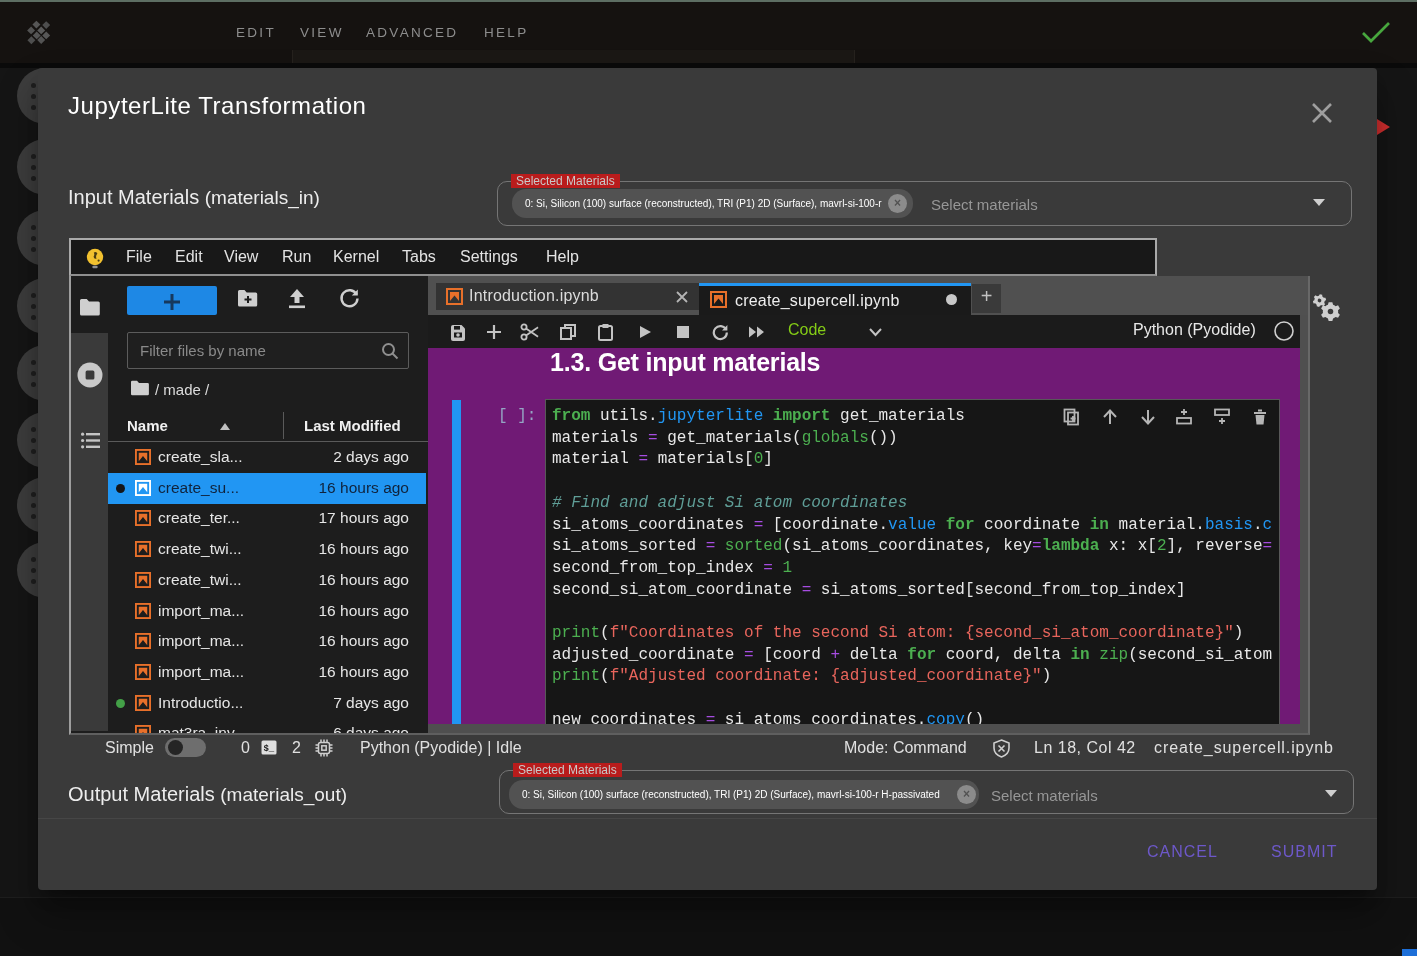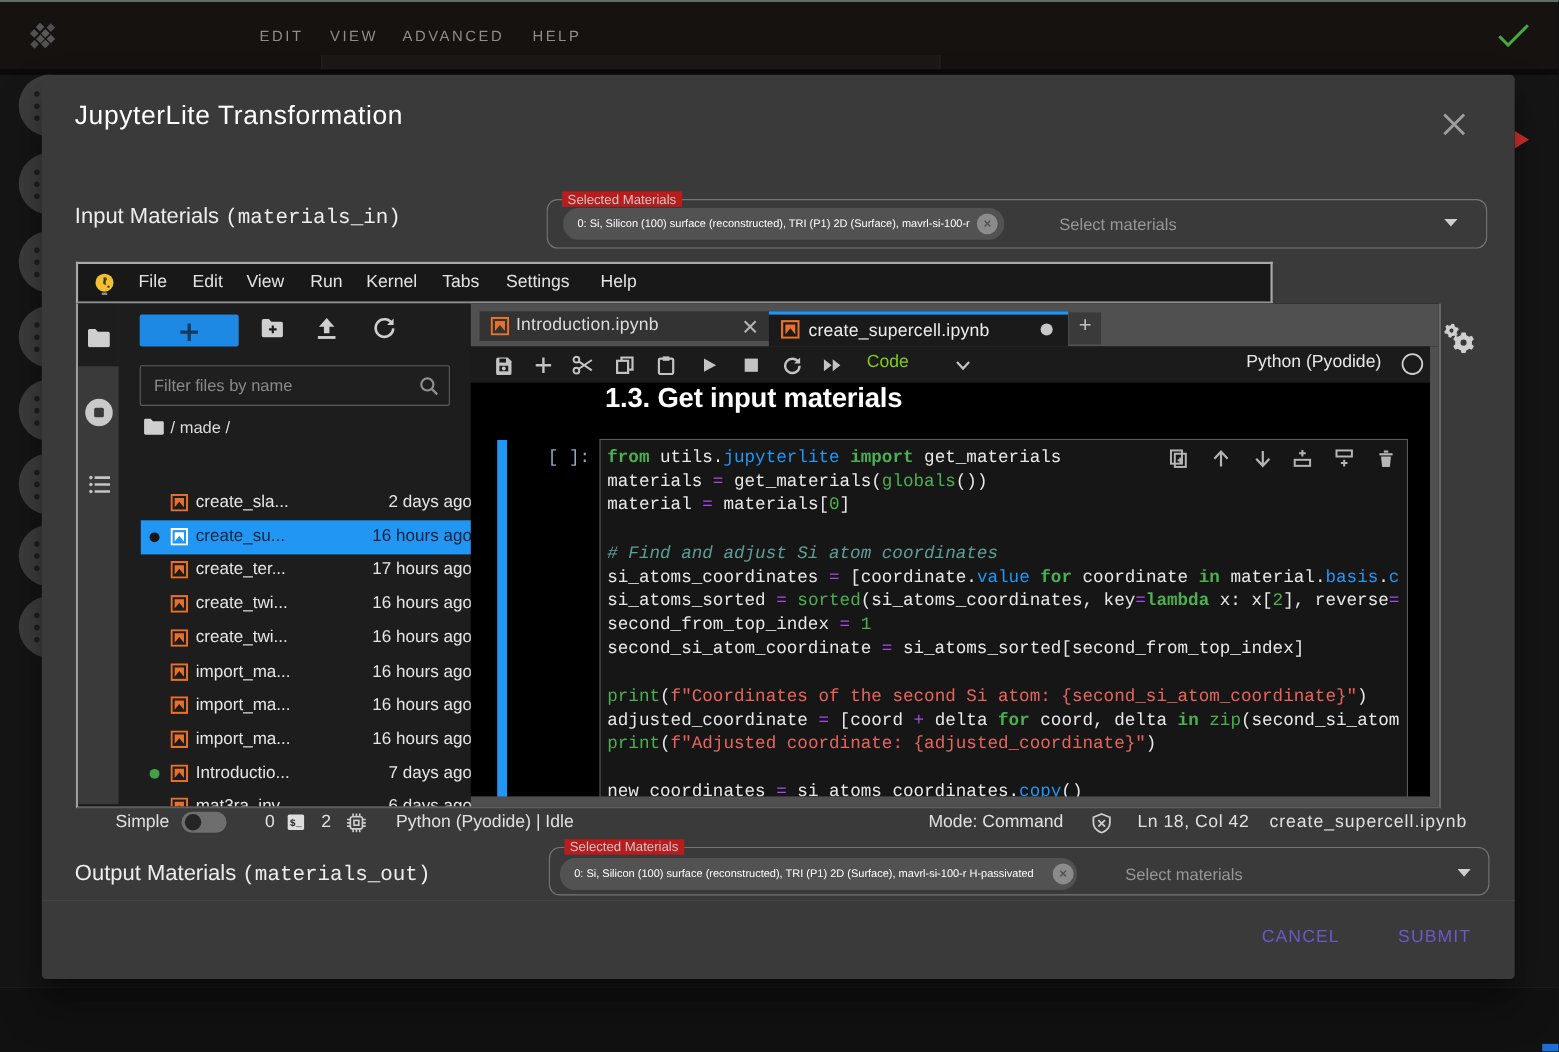--- a/index.html
+++ b/index.html
@@ -13,51 +13,51 @@
   .dragcirc { position:absolute; left:17px; width:56px; height:56px; border-radius:50%; background:#3d3d3d; }
   .dots { position:absolute; left:31px; width:5px; }
   .dots i { display:block; width:5px; height:5px; border-radius:50%; background:#1f1f1f; margin-bottom:6px; }
   
   #bstrip { left:0; top:897px; width:1417px; height:59px; background:#111111; border-top:1px solid #1e1e1e; }
   
   #modal { left:38px; top:68px; width:1339px; height:822px; background:#3a3a3a; border-radius:4px; box-shadow:0 11px 15px -7px rgba(0,0,0,.4), 0 24px 38px 3px rgba(0,0,0,.28); }
   #mtitle { left:68px; top:92px; font-size:24px; color:#fff; font-weight:500; letter-spacing:.55px; }
   #mclose { left:1311px; top:102px; width:22px; height:22px; }
   .seclabel { color:#ededed; font-size:20px; }
-  .seclabel .mono { font-family:Liberation Mono, monospace; font-size:19px;text-align:center; }
+  .seclabel .mono { font-family:Liberation Sans, sans-serif; font-size:19px;text-align:center; }
   
   .fset { border:1px solid #757575; border-radius:10px; }
   .fset .legend { position:absolute; top:-8px; left:13px; background:#b91c1c; padding:0 5px; font-size:12px; color:#c9c9c9; }
   .chip { position:absolute; background:#525252; border-radius:14px; color:#fff; font-size:10px; }
   .chipx { position:absolute; border-radius:50%; background:#8b8b8b; color:#525252; text-align:center; }
-  .selmat { position:absolute; color:#979797; font-size:15px;margin-left:32px; }
+  .selmat { position:absolute; color:#979797; font-size:15px; }
   .caret { position:absolute; width:0; height:0; border-left:6px solid transparent; border-right:6px solid transparent; border-top:7px solid #cfcfcf; }
   
   #jmenu { left:69px; top:238px; width:1088px; height:38px; background:#181818; border:2px solid #a9a9a9; border-bottom:2px solid #8f8f8f; }
   #jmenu .jm { position:absolute; top:0; height:34px; line-height:34px; color:#e3e3e3; font-size:16px; }
   #jdock { left:69px; top:276px; width:1241px; height:459px; background:#1d1d1d; border-left:2px solid #9e9e9e; border-right:2px solid #686868; border-bottom:2px solid #5f5f5f; overflow:hidden; }
   
   #lstrip { left:0; top:0; width:37px; height:455px; background:#3a3a3a; }
   #lstripactive { left:0; top:0; width:37px; height:57px; background:#1d1d1d; }
   #fbrowser { left:37px; top:0; width:320px; height:455px; background:#1d1d1d; }
   #newbtn { position:absolute; left:56px; top:10px; width:90px; height:29px; background:#1e88e5; border-radius:2px; }
   #searchbox { position:absolute; left:56px; top:56px; width:282px; height:37px; background:#1f1f1f; border:1px solid #5c5c5c; border-radius:2px; color:#8a8a8a; font-size:15px; line-height:35px; padding-left:12px; }
   #crumb { position:absolute; left:59px; top:105px; color:#dcdcdc; font-size:15px; }
   #fhead { position:absolute; left:37px; top:134px; width:320px; height:32px; border-bottom:1px solid #5a5a5a; color:#f0f0f0; font-size:15px; font-weight:700; }
-  .frow { position:absolute; left:0; width:318px; height:31px; color:#e6e6e6; font-size:15.5px;margin-left:20px; }
+  .frow { position:absolute; left:0; width:318px; height:31px; color:#e6e6e6; font-size:15.5px; }
   .frow .nm { position:absolute; left:50px; top:6px; }
   .frow .dt { position:absolute; right:17px; top:6px; }
   .frow.sel { background:#2196f3; color:#10233c; }
   
   #tabbar { left:357px; top:0; width:884px; height:39px; background:#505050; }
   .tab { position:absolute; top:7px; height:27px; background:#333333; color:#dcdcdc; font-size:16px; letter-spacing:.2px; }
   #tab2 { background:#1a1a1a; height:32px; border-top:3px solid #2196f3; color:#eeeeee; }
   #plusbtn { position:absolute; left:901px; top:8px; width:29px; height:29px; background:#3a3a3a; color:#c2c2c2; text-align:center; font-size:20px; line-height:24px; }
   #ntoolbar { left:357px; top:39px; width:872px; height:33px; background:#1b1b1b; }
-  #nbook { left:357px; top:72px; width:872px; height:378px; background:#000000; overflow:hidden; }
+  #nbook { left:357px; top:72px; width:872px; height:378px; background:#701a75; overflow:hidden; }
   #vscroll { left:1229px; top:39px; width:12px; height:420px; background:#4f4f4f; }
   #hscroll { left:357px; top:448px; width:872px; height:11px; background:#4f4f4f; }
   
   #mdhead { position:absolute; left:122px; top:0px; font-size:25px; letter-spacing:-0.2px; font-weight:700; color:#fff; }
   #cellbar { position:absolute; left:24px; top:52px; width:9px; height:326px; background:#2196f3; }
   #prompt { position:absolute; left:70px; top:59px; font-family:"Liberation Mono", monospace; font-size:16px; color:#95a5c4; }
   #editor { position:absolute; left:117px; top:51px; width:735px; height:327px; background:#161616; border:1px solid #585858; }
   #code { position:absolute; left:6px; top:6px; font-family:"Liberation Mono", monospace; font-size:16px; line-height:21.7px; white-space:pre; color:#e8e8e8; }
   .kw { color:#4caf50; font-weight:bold; }
   .bi { color:#4caf50; }
@@ -230,20 +230,28 @@
       <path d="M18.8,1.5 v6 h-6 z" fill="#cfcfcf"></path>
     </svg>
   <div class="abs" id="searchbox">Filter files by name<svg style="position:absolute;right:9px;top:9px" width="18" height="18" viewBox="0 0 18 18">
         <circle cx="7.5" cy="7.5" r="5.5" fill="none" stroke="#8f8f8f" stroke-width="2"></circle>
         <line x1="11.5" y1="11.5" x2="16.5" y2="16.5" stroke="#8f8f8f" stroke-width="2"></line>
       </svg></div>
   <svg class="abs" style="left:59px;top:104px" width="20" height="17" viewBox="0 0 20 17">
       <path d="M1,2 a1.3,1.3 0 0 1 1.3,-1.3 h4.7 l2,2.3 h8.6 a1.3,1.3 0 0 1 1.3,1.3 v9.6 a1.3,1.3 0 0 1 -1.3,1.3 h-15.3 a1.3,1.3 0 0 1 -1.3,-1.3 z" fill="#cfcfcf"></path>
     </svg>
   <div class="abs" id="crumb" style="left:84px">/ made /</div>
+  <div class="abs" id="fhead">
+    <span style="position:absolute;left:19px;top:7px">Name</span>
+    <svg style="position:absolute;left:111px;top:12px" width="12" height="9" viewBox="0 0 12 9">
+        <path d="M6,1 L11,8 H1 z" fill="#c0c0c0"></path>
+      </svg>
+    <span style="position:absolute;left:196px;top:7px">Last Modified</span>
+    <div style="position:absolute;left:175px;top:2px;width:1px;height:27px;background:#5a5a5a"></div>
+  </div>
   <div id="frows" style="position: absolute; left: 37px; top: 0px;">
       <div class="frow" style="top:166px">
         <svg style="position:absolute;left:27px;top:7px" width="16" height="16" viewBox="0 0 17 17">
           <rect x="1" y="1" width="15" height="15" fill="none" stroke="#e8702a" stroke-width="2"></rect>
           <path d="M4,4 h9 v9 h-9 z M4,13 L8.5,7.5 L13,13 z" fill="#e8702a" fill-rule="evenodd"></path>
         </svg>
         <span class="nm">create_sla...</span>
         <span class="dt">2 days ago</span>
       </div>
       <div class="frow sel" style="top:196.7px">

